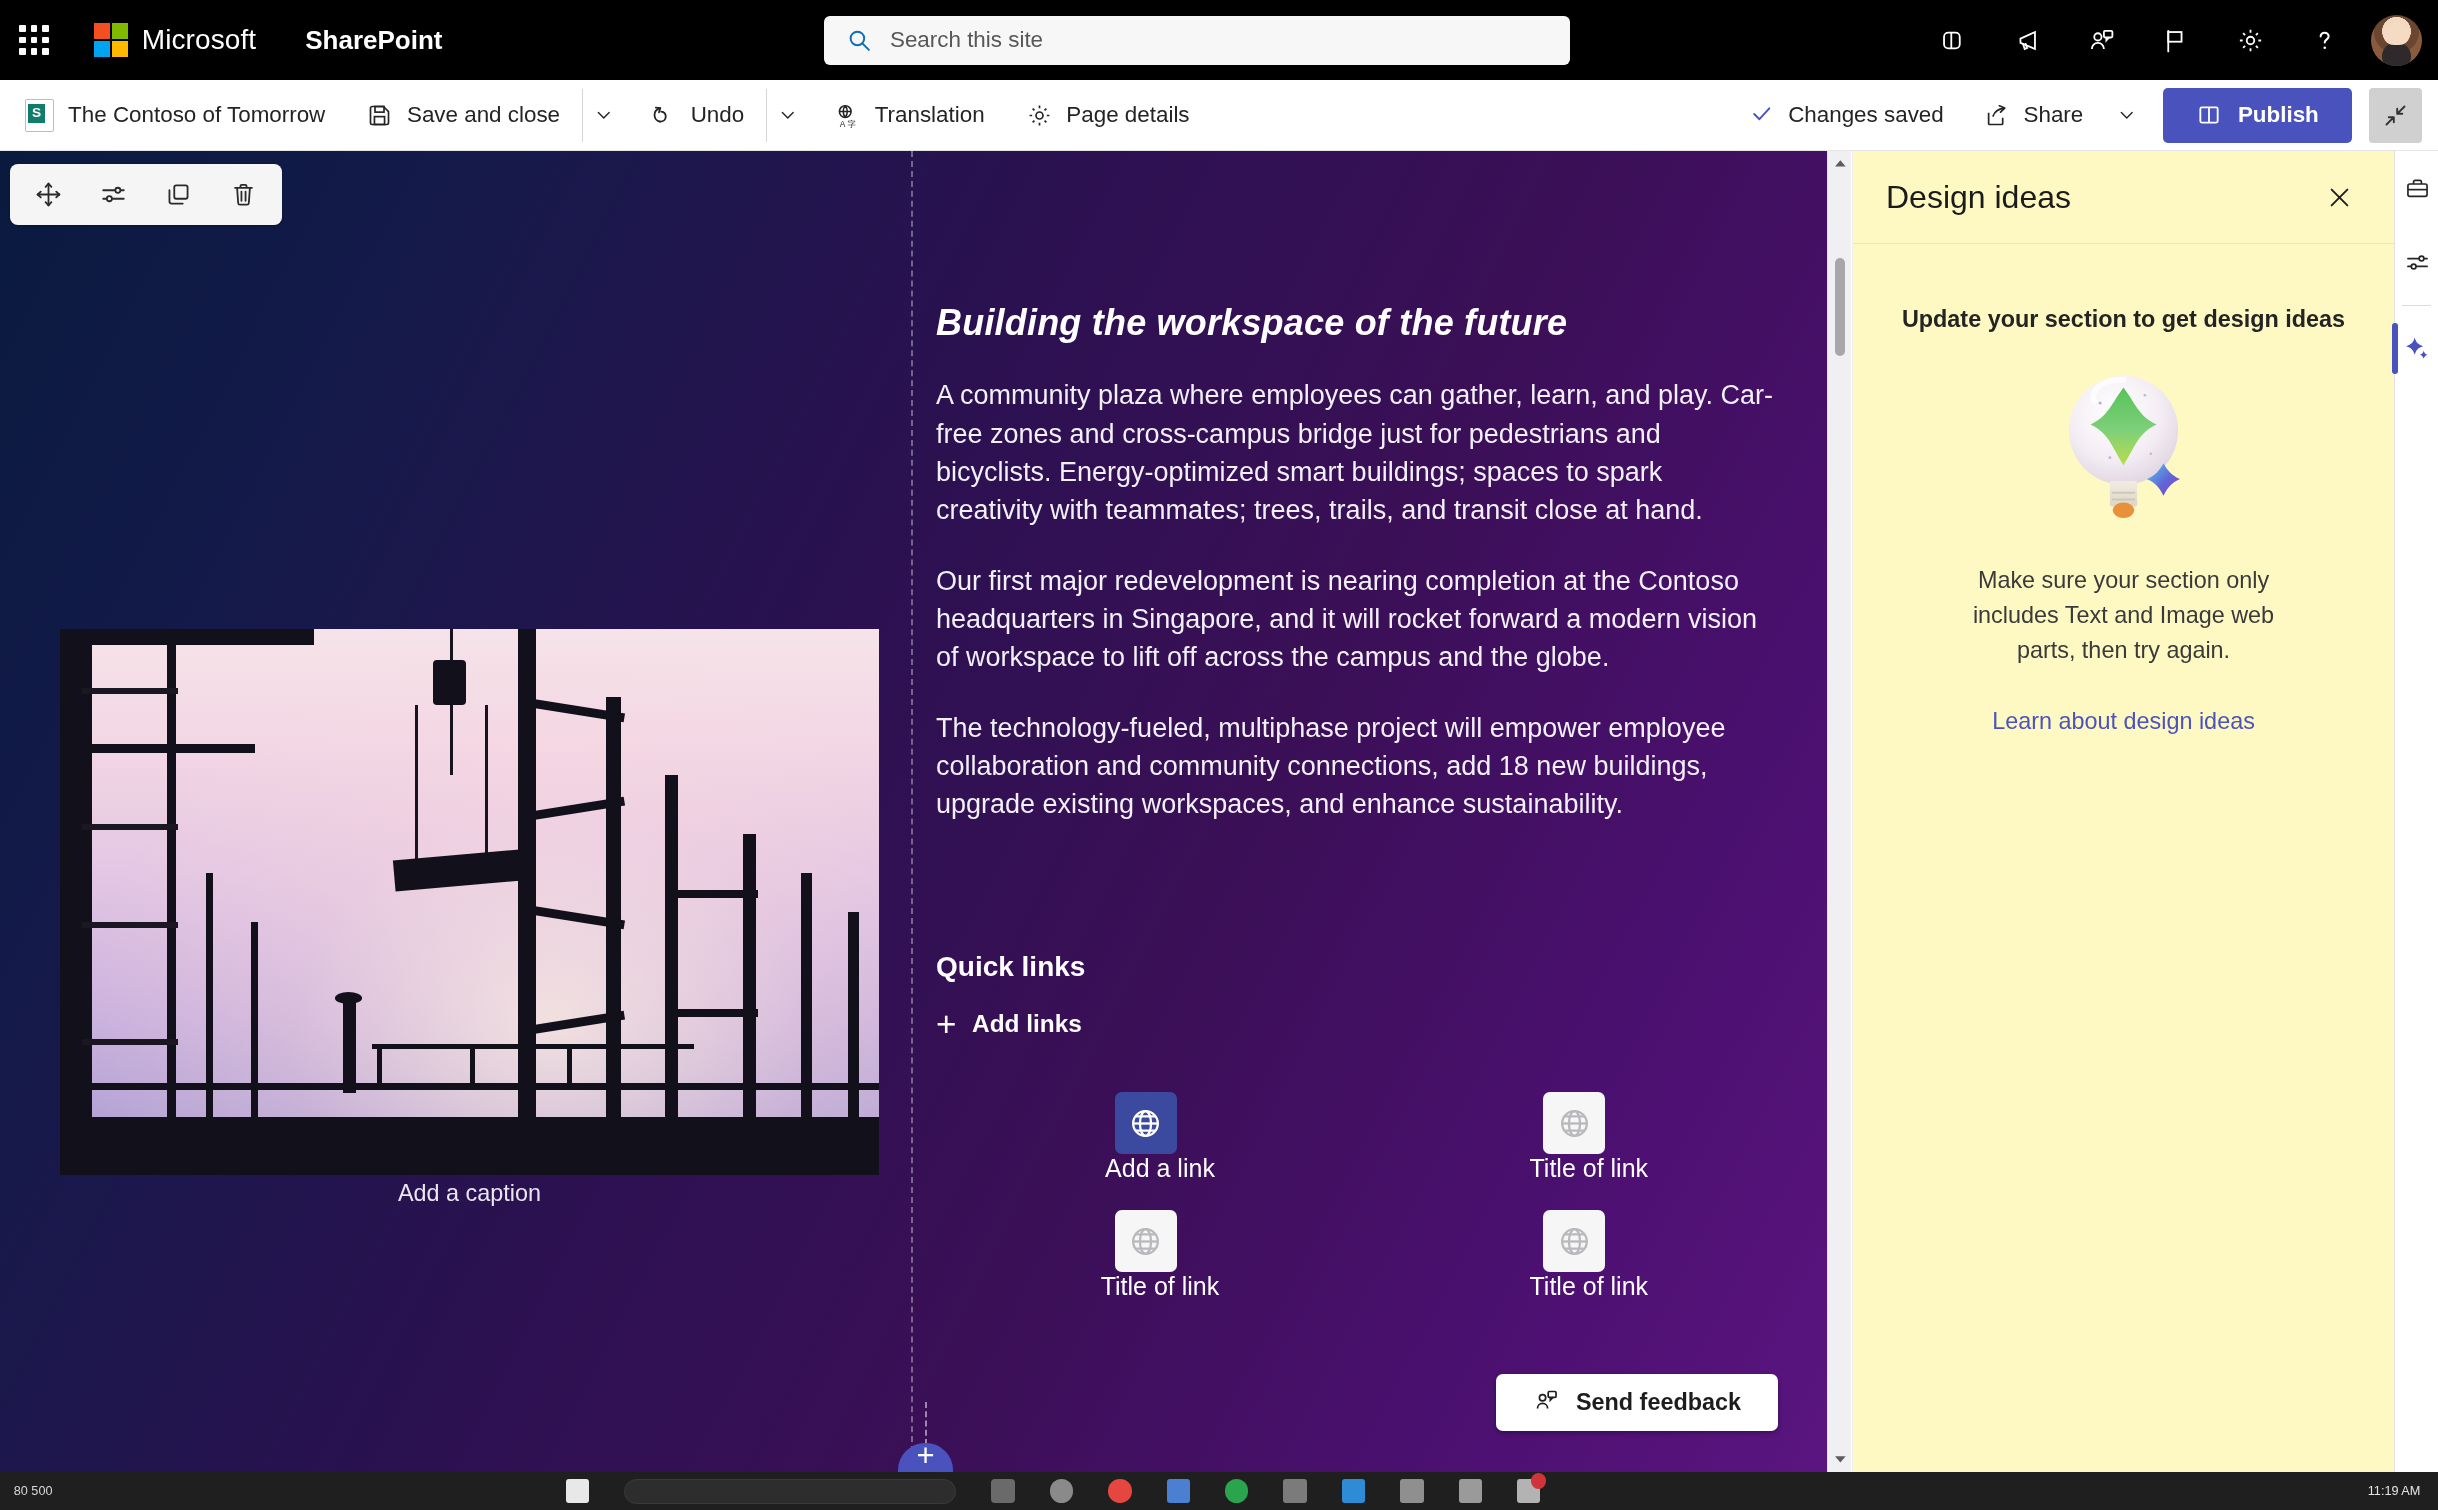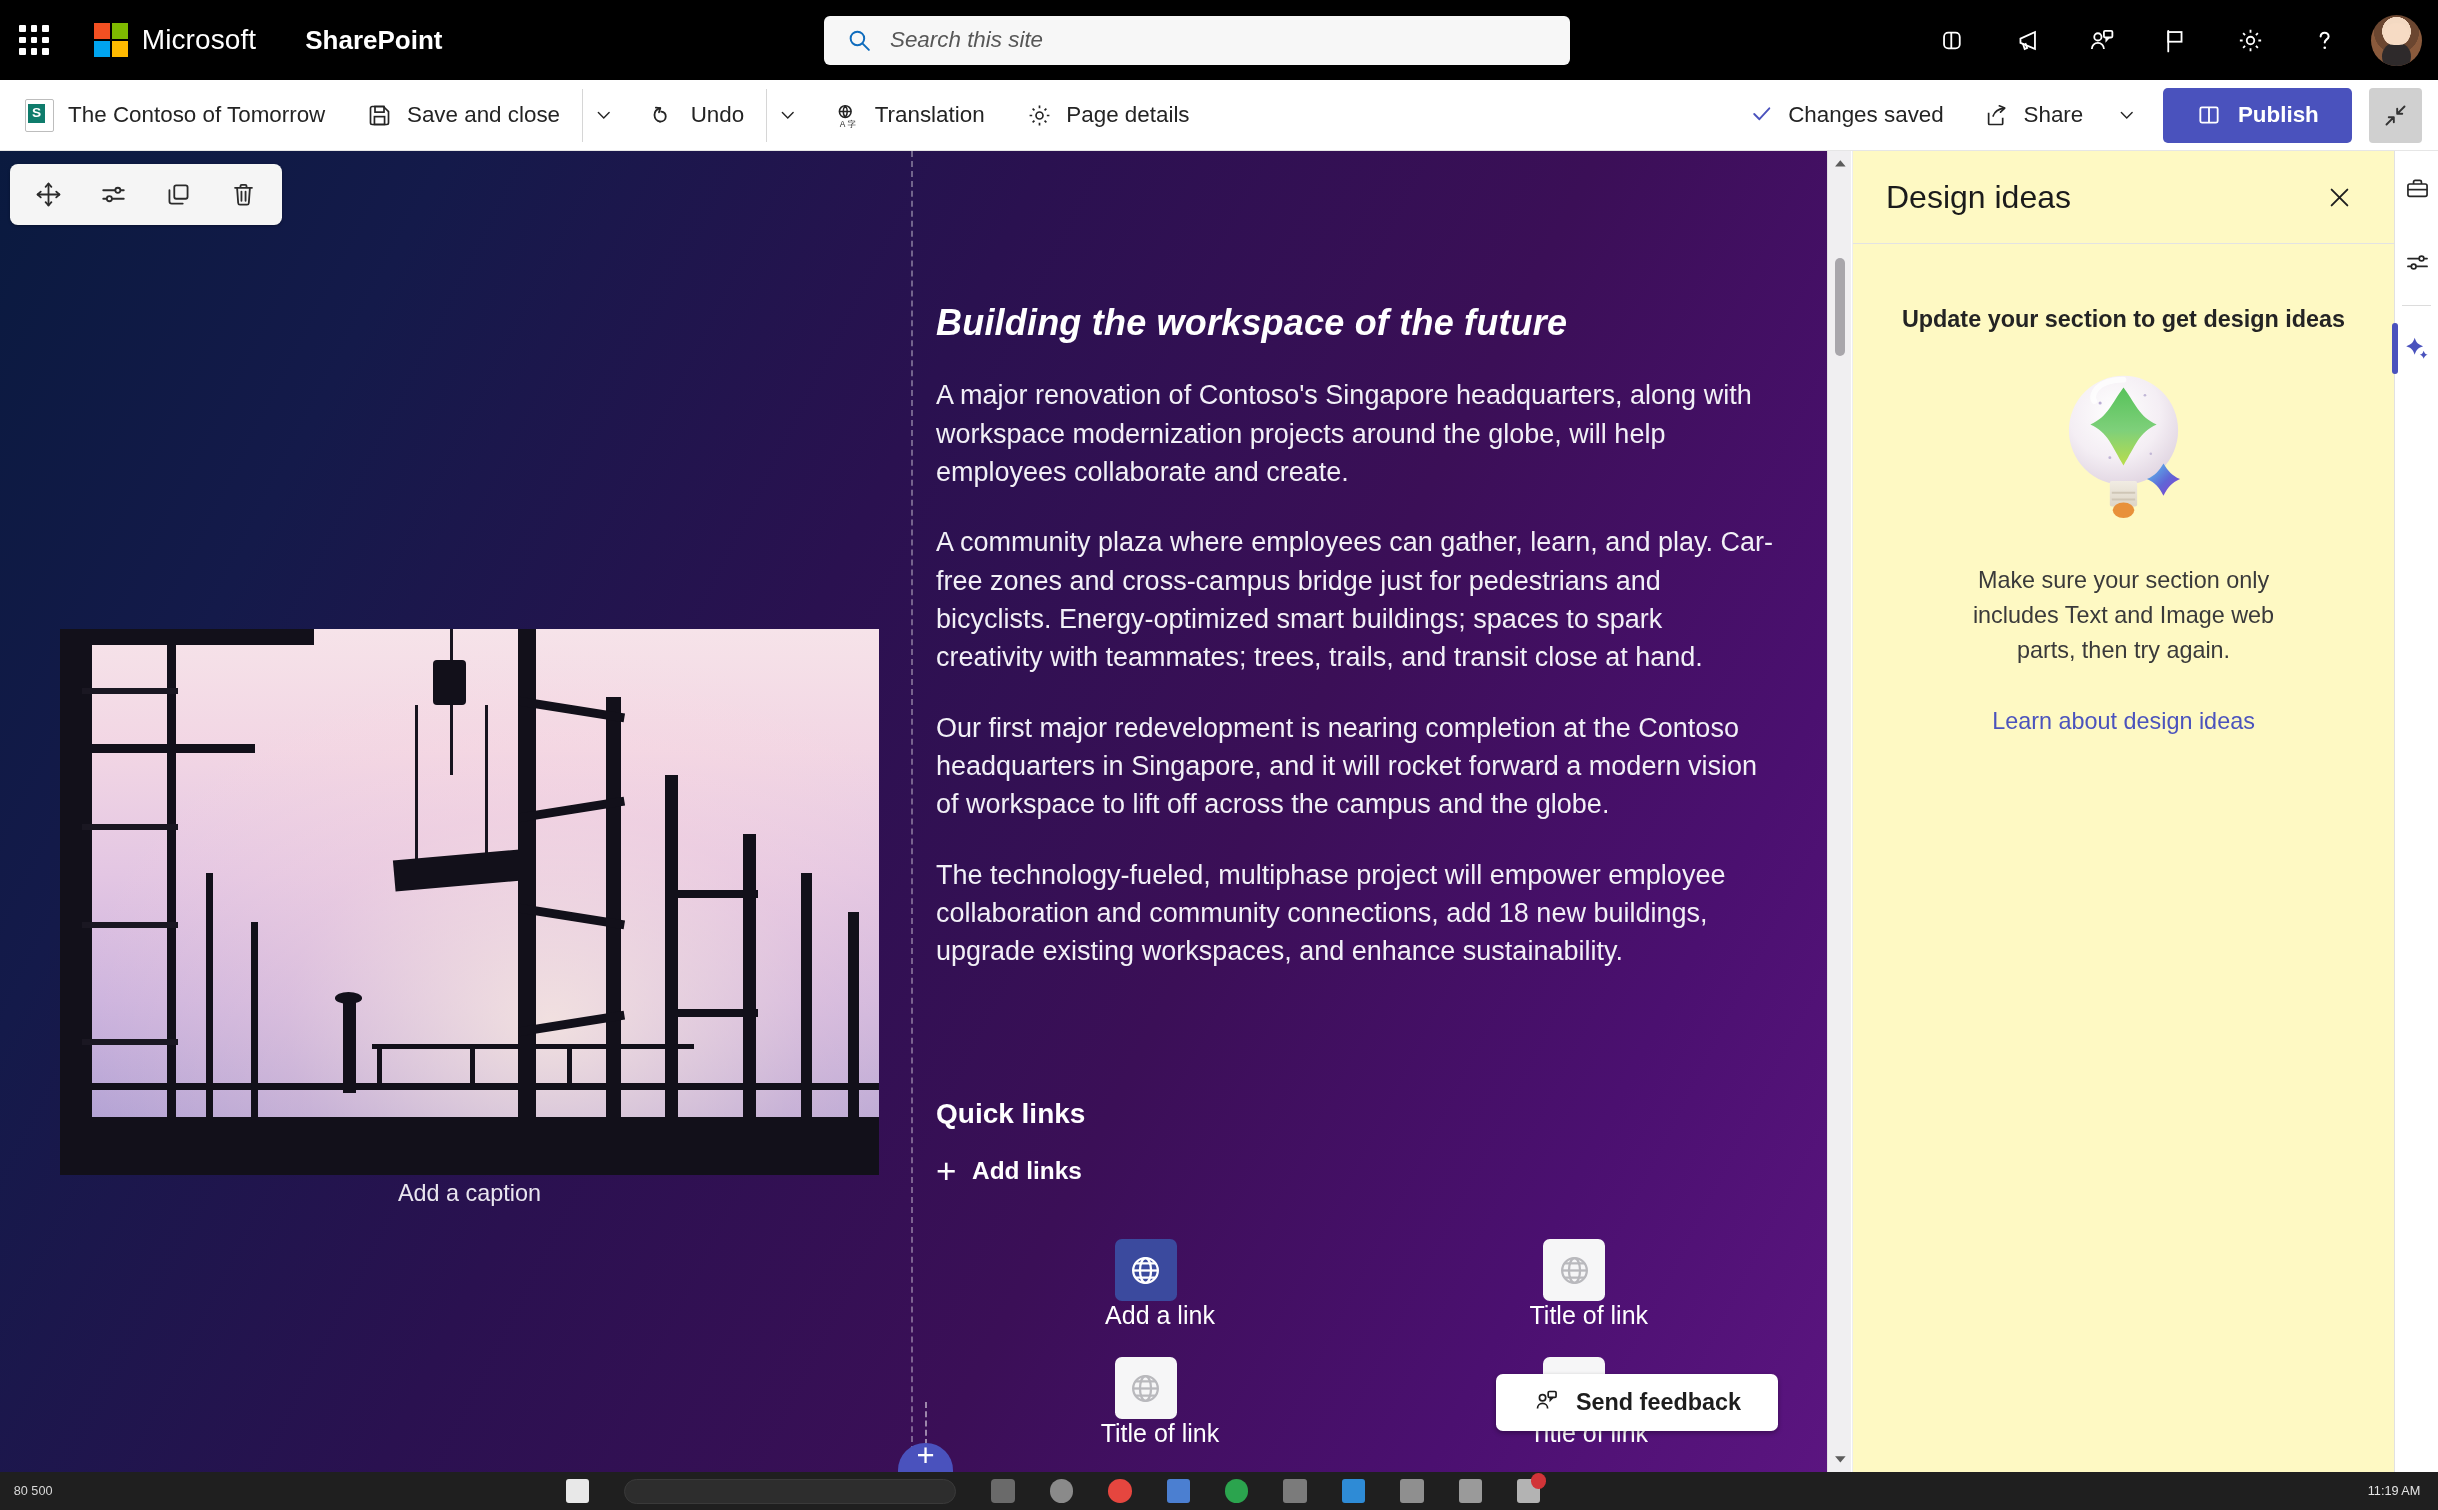--- a/index.html
+++ b/index.html
@@ -39,21 +39,21 @@
   .searchwrap { position: absolute; left: 824px; top: 15.6px; width: 746px; height: 49px; }
   .searchbox {
     width: 100%; height: 100%;
     background: #f7f7f7; border-radius: 5.9px;
     display: flex; align-items: center; padding-left: 23.4px;
   }
   .searchbox .sicon { width: 25px; height: 25px; flex: none; }
   .searchbox input {
     border: none; outline: none; background: transparent;
     font-family: "Liberation Sans", sans-serif;
-    font-size: 22.4px; color: #3b3b3b; margin-left: 17.6px; width: 85%; font-style: italic;
+    font-size: 22.4px; color: #3b3b3b; margin-left: 17.6px; width: 85%;
   }
   .searchbox input::placeholder { color: #575757; }
 
   .suite-actions { position: absolute; right: 0; top: 0; height: 80px; display: flex; align-items: center; }
   .sicon-btn {
     width: 51px; height: 51px; margin: 0 11.7px;
     display: flex; align-items: center; justify-content: center;
     cursor: pointer; border-radius: 3.9px;
   }
   .sicon-btn svg { display: block; }
@@ -575,21 +575,20 @@
         <div class="sil" style="left:283px;top:371px;width:12.7px;height:93px;"></div>
         <div class="sil" style="left:275px;top:363px;width:27px;height:11.7px;border-radius:50%;"></div>
         <div class="sil" style="left:0;top:488px;width:819px;height:59px;"></div>
       </div>
 
       <div class="caption">Add a caption</div>
     </div>
 
     <div class="col-right">
       <div class="article-h">Building the workspace of the future</div>
-      <div class="article-p">A major renovation of Contoso's Singapore headquarters, along with workspace modernization projects around the globe, will help employees collaborate and create.</div>
       <div class="article-p">A community plaza where employees can gather, learn, and play. Car-free zones and cross-campus bridge just for pedestrians and bicyclists. Energy-optimized smart buildings; spaces to spark creativity with teammates; trees, trails, and transit close at hand.</div>
       <div class="article-p">Our first major redevelopment is nearing completion at the Contoso headquarters in Singapore, and it will rocket forward a modern vision of workspace to lift off across the campus and the globe.</div>
       <div class="article-p">The technology-fueled, multiphase project will empower employee collaboration and community connections, add 18 new buildings, upgrade existing workspaces, and enhance sustainability.</div>
 
       <div class="ql-title">Quick links</div>
 
       <div class="ql-add">
         <span class="plus">+</span>
         <span>Add links</span>
       </div>

